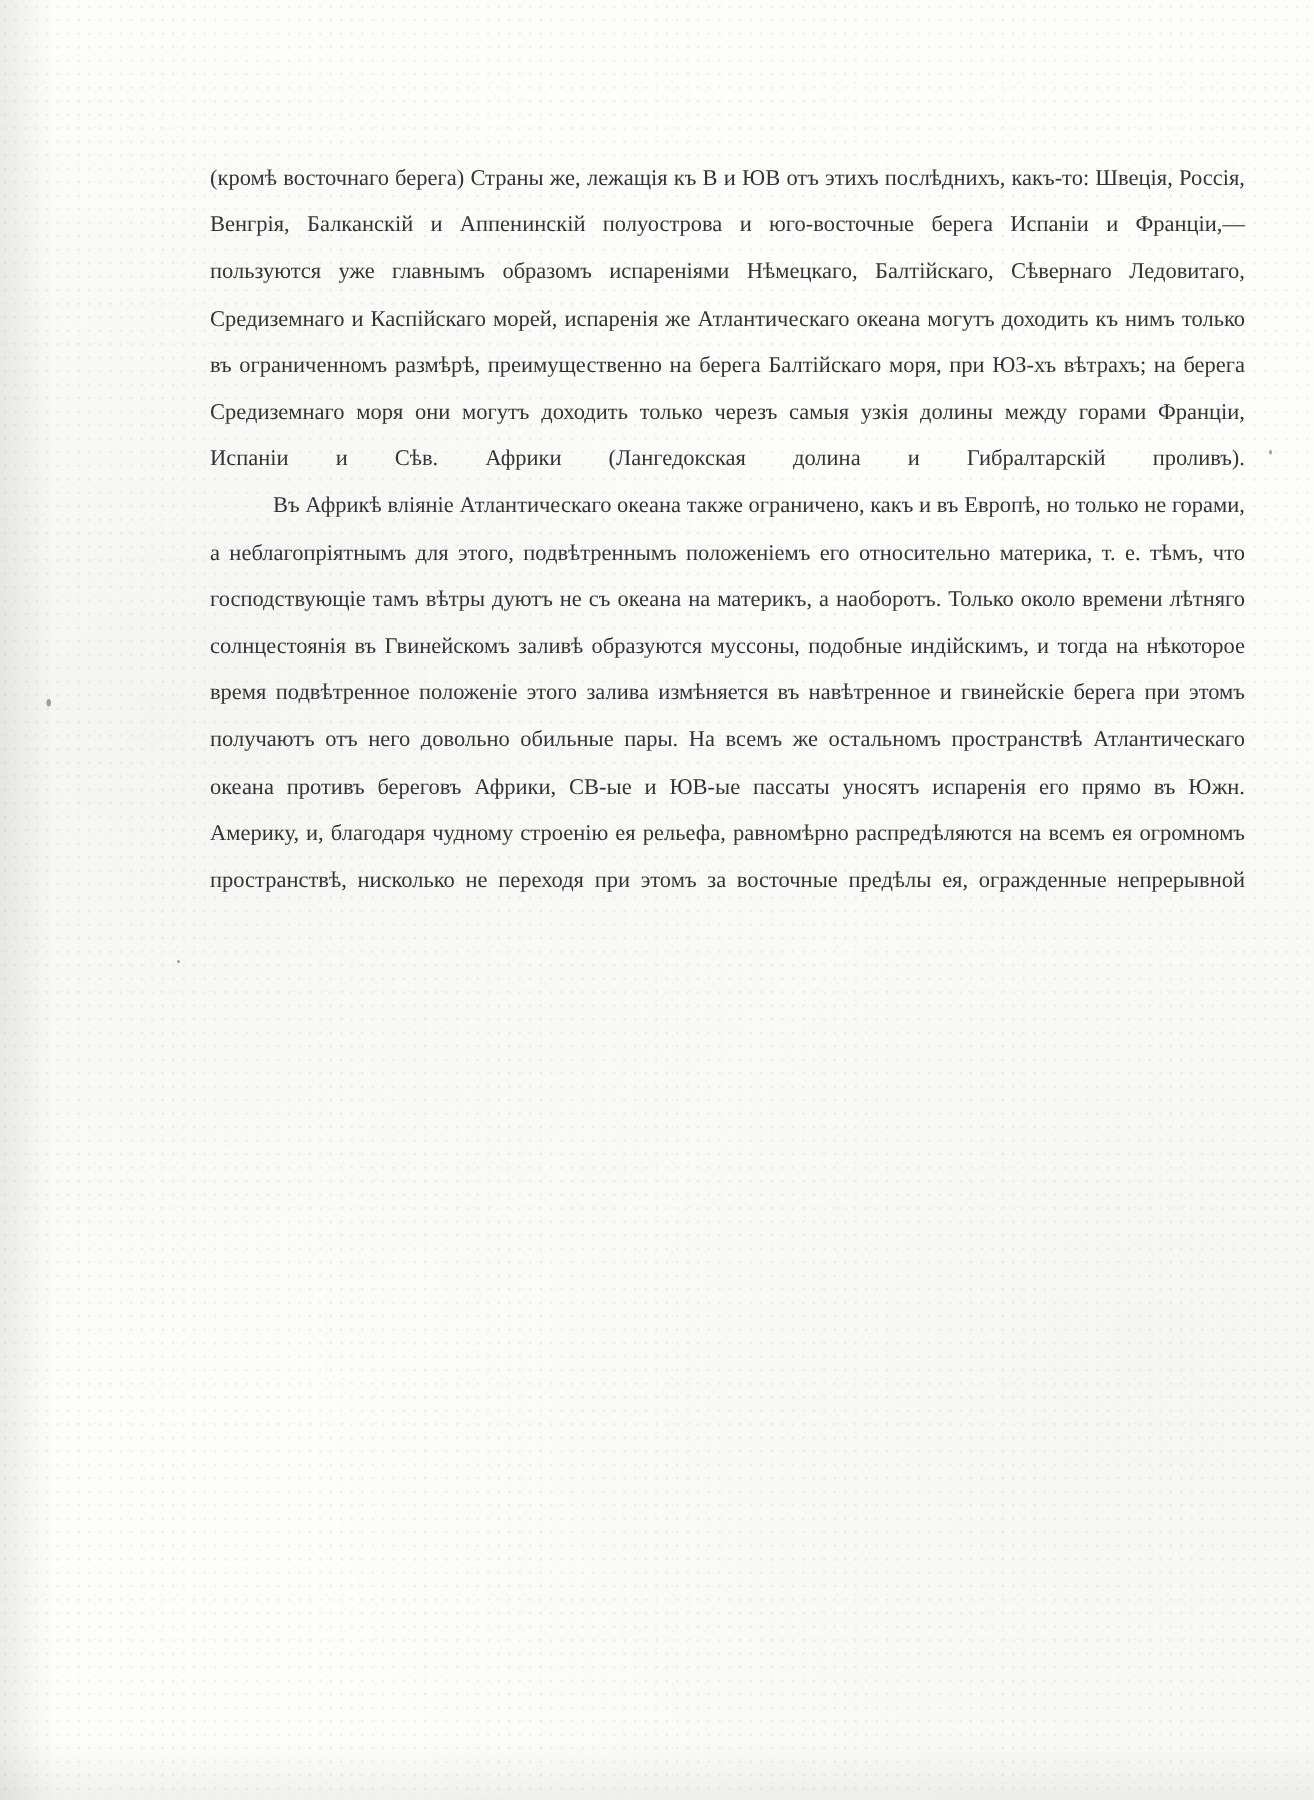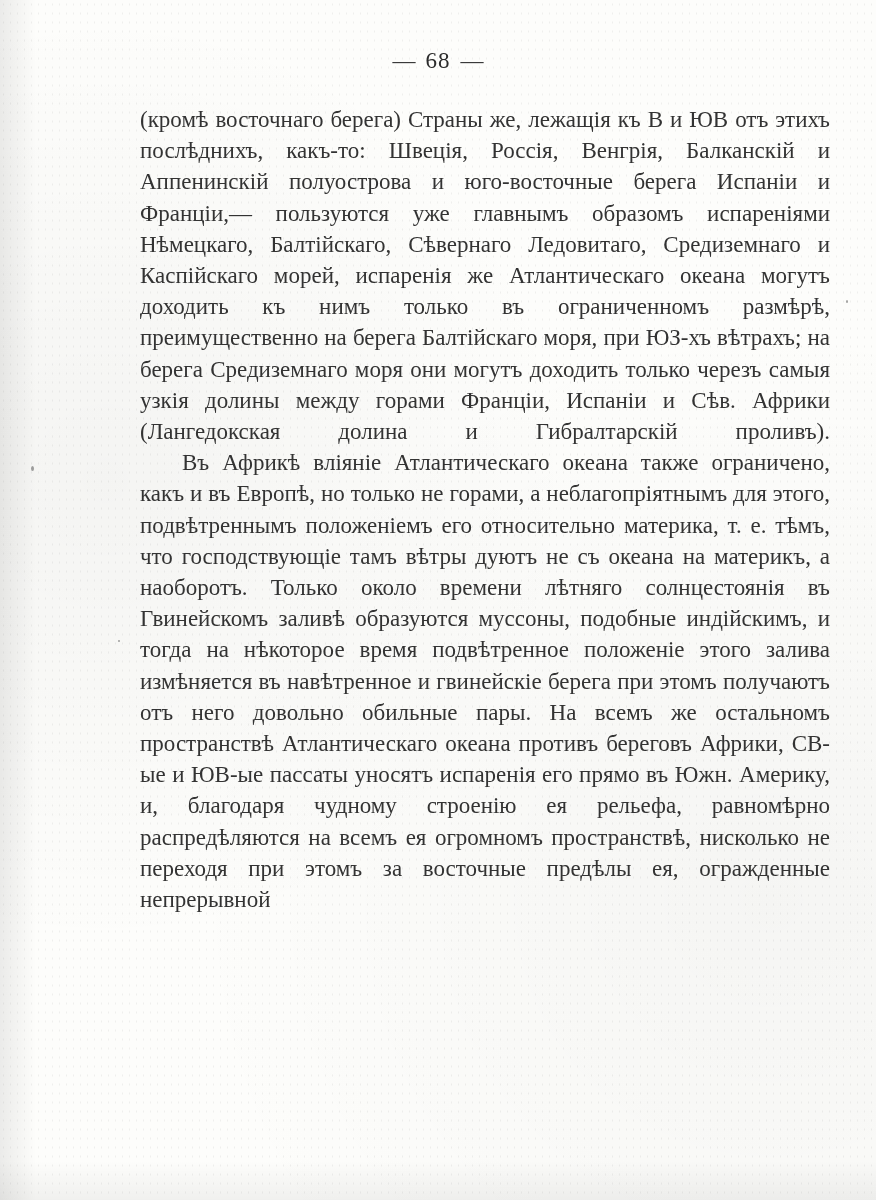--- a/index.html
+++ b/index.html
@@ -50,21 +50,21 @@
     letter-spacing: 0;
     padding: 0 10px;
     color: #3a3a3a;
   }
   .textblock {
     position: absolute;
     top: 104px;
     left: 140px;
     width: 690px;
     color: #1d1d1d;
-    font-size: 23px;
+    font-size: 15px;
     line-height: 31.2px;
     text-align: justify;
     text-justify: inter-word;
     font-family: "Liberation Serif", serif;
   }
   .para {
     margin: 0;
     text-align: justify;
     text-align-last: justify;
     hyphens: none;
@@ -103,23 +103,20 @@
 
 <div class="page">
 
   <div class="edge-shade-left"></div>
   <div class="edge-shade-bottom"></div>
 
   <div class="speck" style="left:31px; top:466px; width:3px; height:5px;"></div>
   <div class="speck" style="left:118px; top:640px; width:2px; height:2px;"></div>
   <div class="speck" style="left:846px; top:300px; width:2px; height:3px;"></div>
 
-  <div class="page-number">
-    <span class="dash">—</span><span>68</span><span class="dash">—</span>
-  </div>
 
   <div class="textblock">
 
     <p class="para ink-mid">(кромѣ восточнаго берега) Страны же, лежащія къ В и ЮВ отъ этихъ послѣднихъ, какъ-то: Швеція, Россія, Венгрія, Балканскій и Аппенинскій полуострова и юго-восточные берега Испаніи и Франціи,— пользуются уже главнымъ образомъ испареніями Нѣмецкаго, Балтійскаго, Сѣвернаго Ледовитаго, Средиземнаго и Каспійскаго морей, испаренія же Атлантическаго океана могутъ доходить къ нимъ только въ ограниченномъ размѣрѣ, преимущественно на берега Балтійскаго моря, при ЮЗ-хъ вѣтрахъ; на берега Средиземнаго моря они могутъ доходить только черезъ самыя узкія долины между горами Франціи, Испаніи и Сѣв. Африки (Лангедокская долина и Гибралтарскій проливъ).</p>
 
     <p class="para indent ink-mid"><span>Въ Африкѣ вліяніе Атлантическаго океана также ограничено, какъ и въ Европѣ, но только не горами, а неблагопріятнымъ для этого, </span><span class="italic">подвѣтреннымъ</span><span> положеніемъ его относительно материка, т. е. тѣмъ, что господствующіе тамъ вѣтры дуютъ не съ океана на материкъ, а наоборотъ. Только около времени лѣтняго солнцестоянія въ Гвинейскомъ заливѣ образуются муссоны, подобные индійскимъ, и тогда на нѣкоторое время подвѣтренное положеніе этого залива измѣняется въ навѣтренное и гвинейскіе берега при этомъ получаютъ отъ него довольно обильные пары. На всемъ же остальномъ пространствѣ Атлантическаго океана противъ береговъ Африки, СВ-ые и ЮВ-ые пассаты уносятъ испаренія его прямо въ Южн. Америку, и, благодаря чудному строенію ея рельефа, равномѣрно распредѣляются на всемъ ея огромномъ пространствѣ, нисколько не переходя при этомъ за восточные предѣлы ея, огражденные непрерывной</span></p>
 
   </div>
 </div>
 

